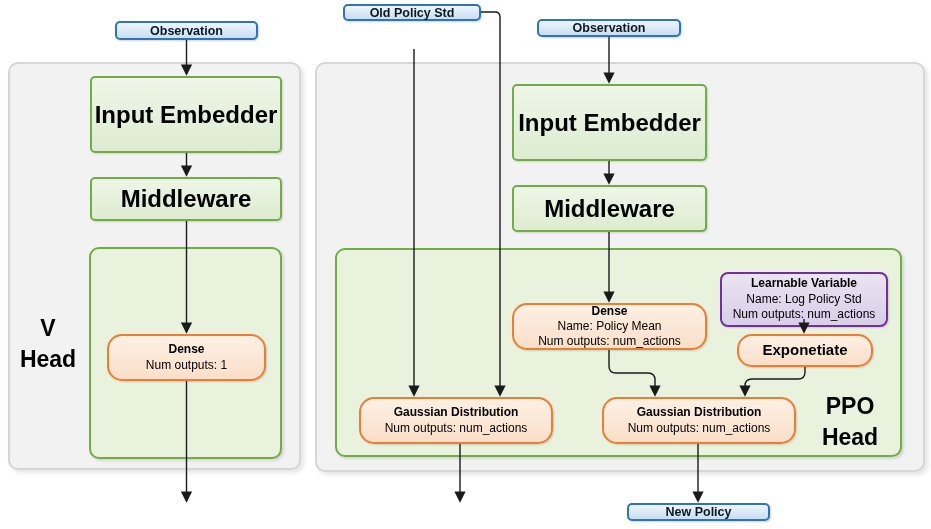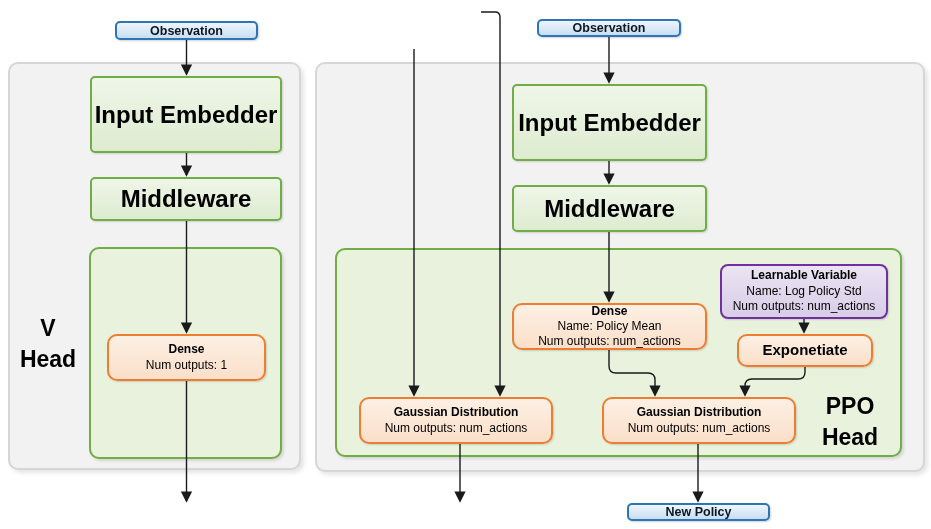--- a/index.html
+++ b/index.html
@@ -26,30 +26,30 @@
   .box-green {
     position:absolute; display:flex; align-items:center; justify-content:center;
     background:linear-gradient(180deg,var(--green-fill-top),var(--green-fill-bottom));
     border:2px solid var(--green-border); border-radius:5px;
     font-weight:bold; font-size:24px; color:#000; box-shadow:1px 1px 2px rgba(0,0,0,.14);
     white-space:nowrap;
   }
   .box-orange {
     position:absolute; display:flex; flex-direction:column; align-items:center; justify-content:center;
     background:linear-gradient(180deg,var(--orange-fill-top),var(--orange-fill-bottom));
-    border:2px solid var(--orange-border); border-radius:10px;
+    border:2px solid var(--orange-border); border-radius:15px;
     font-size:12px; line-height:1.26; color:#000; box-shadow:1px 1px 2px rgba(0,0,0,.14);
     text-align:center; white-space:nowrap;
   }
   .box-purple {
     position:absolute; display:flex; flex-direction:column; align-items:center; justify-content:center;
     background:linear-gradient(180deg,var(--purple-fill-top),var(--purple-fill-bottom));
     border:2px solid var(--purple-border); border-radius:8px;
     font-size:12px; line-height:1.3; color:#000; box-shadow:1px 1px 2px rgba(0,0,0,.14);
-    text-align:center; white-space:nowrap;
+    text-align:center; white-space:nowrap;margin-top:8px;
   }
   .t { font-weight:bold; }
   .head-label {
     position:absolute; font-weight:bold; font-size:23px; line-height:1.35;
     text-align:center; color:#000;
   }
   .exp-label { font-size:15px; }
   svg.connectors { position:absolute; left:0; top:0; pointer-events:none; }
   svg.connectors path.line { fill:none; stroke:var(--arrow); stroke-width:1.4px; }
   svg.connectors .arrowhead { fill:var(--arrow); stroke:none; }
@@ -75,20 +75,21 @@
   </div>
 
   <div class="box-blue" style="left:115px;top:21px;width:143px;height:19px">Observation</div>
   <div class="box-green" style="left:90px;top:76px;width:192px;height:77px">Input Embedder</div>
   <div class="box-green" style="left:90px;top:177px;width:192px;height:44px">Middleware</div>
   <div class="box-orange" style="left:107px;top:334px;width:159px;height:47px">
     <div class="t">Dense</div>
     <div>Num outputs: 1</div>
   </div>
 
+  <div class="box-blue" style="left:343px;top:4px;width:138px;height:17px">Old Policy Std</div>
   <div class="box-blue" style="left:537px;top:19px;width:144px;height:18px">Observation</div>
 
   <div class="box-green" style="left:512px;top:84px;width:195px;height:77px">Input Embedder</div>
   <div class="box-green" style="left:512px;top:185px;width:195px;height:47px">Middleware</div>
 
   <div class="box-orange" style="left:512px;top:303px;width:195px;height:47px">
     <div class="t">Dense</div>
     <div>Name: Policy Mean</div>
     <div>Num outputs: num_actions</div>
   </div>

